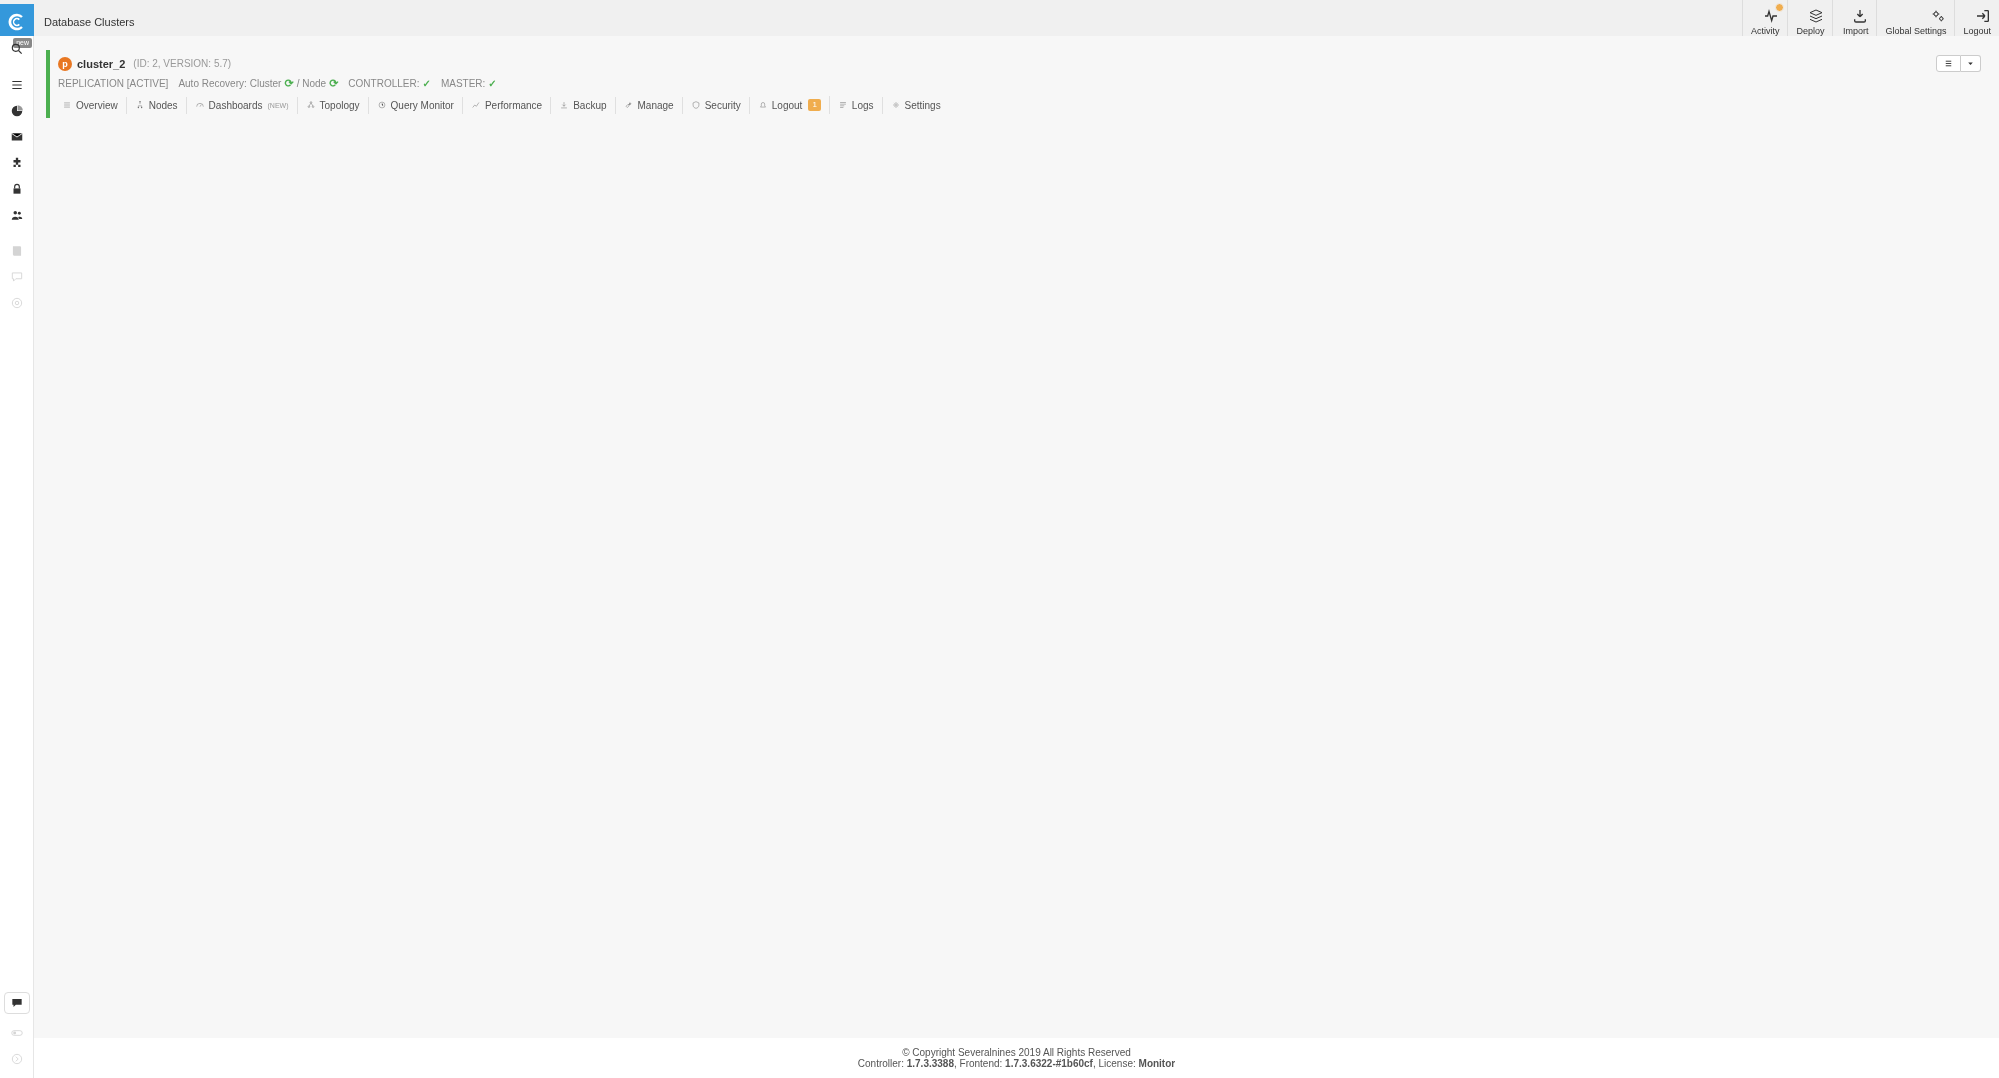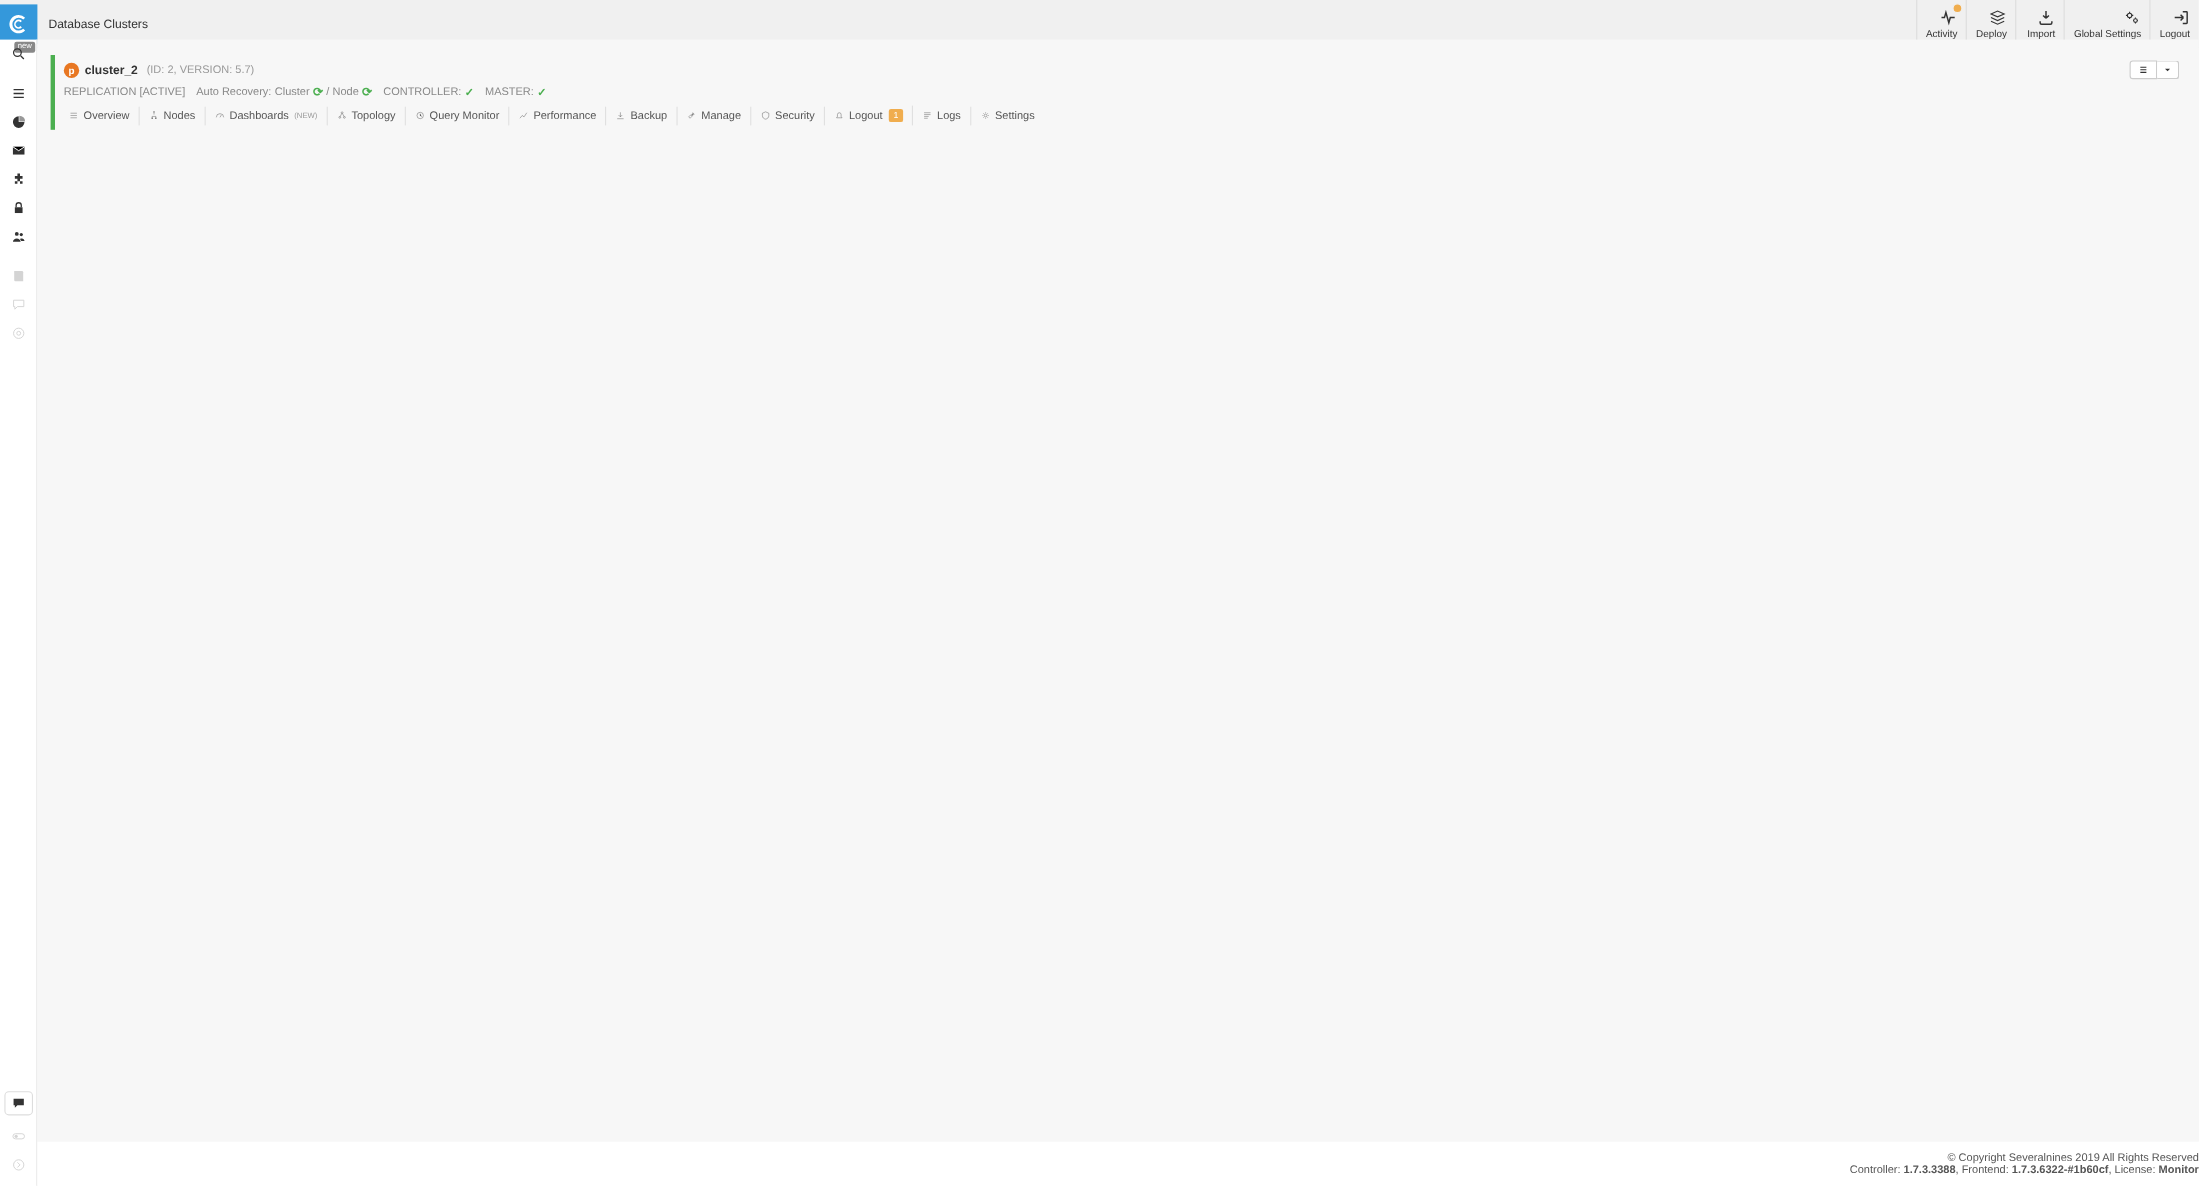--- a/index.html
+++ b/index.html
@@ -211,21 +211,21 @@
     
     
     .footer {
       position: absolute;
       left: 34px;
       right: 0;
       bottom: 0;
       height: 40px;
       display: flex;
       flex-direction: column;
-      align-items: flex-end;
+      align-items: center;
       justify-content: center;
       font-size: 10px;
       color: #555;
       background: #fff;
     }
     .footer b { font-weight: bold; }
   </style>
 </head>
 <body>
 

